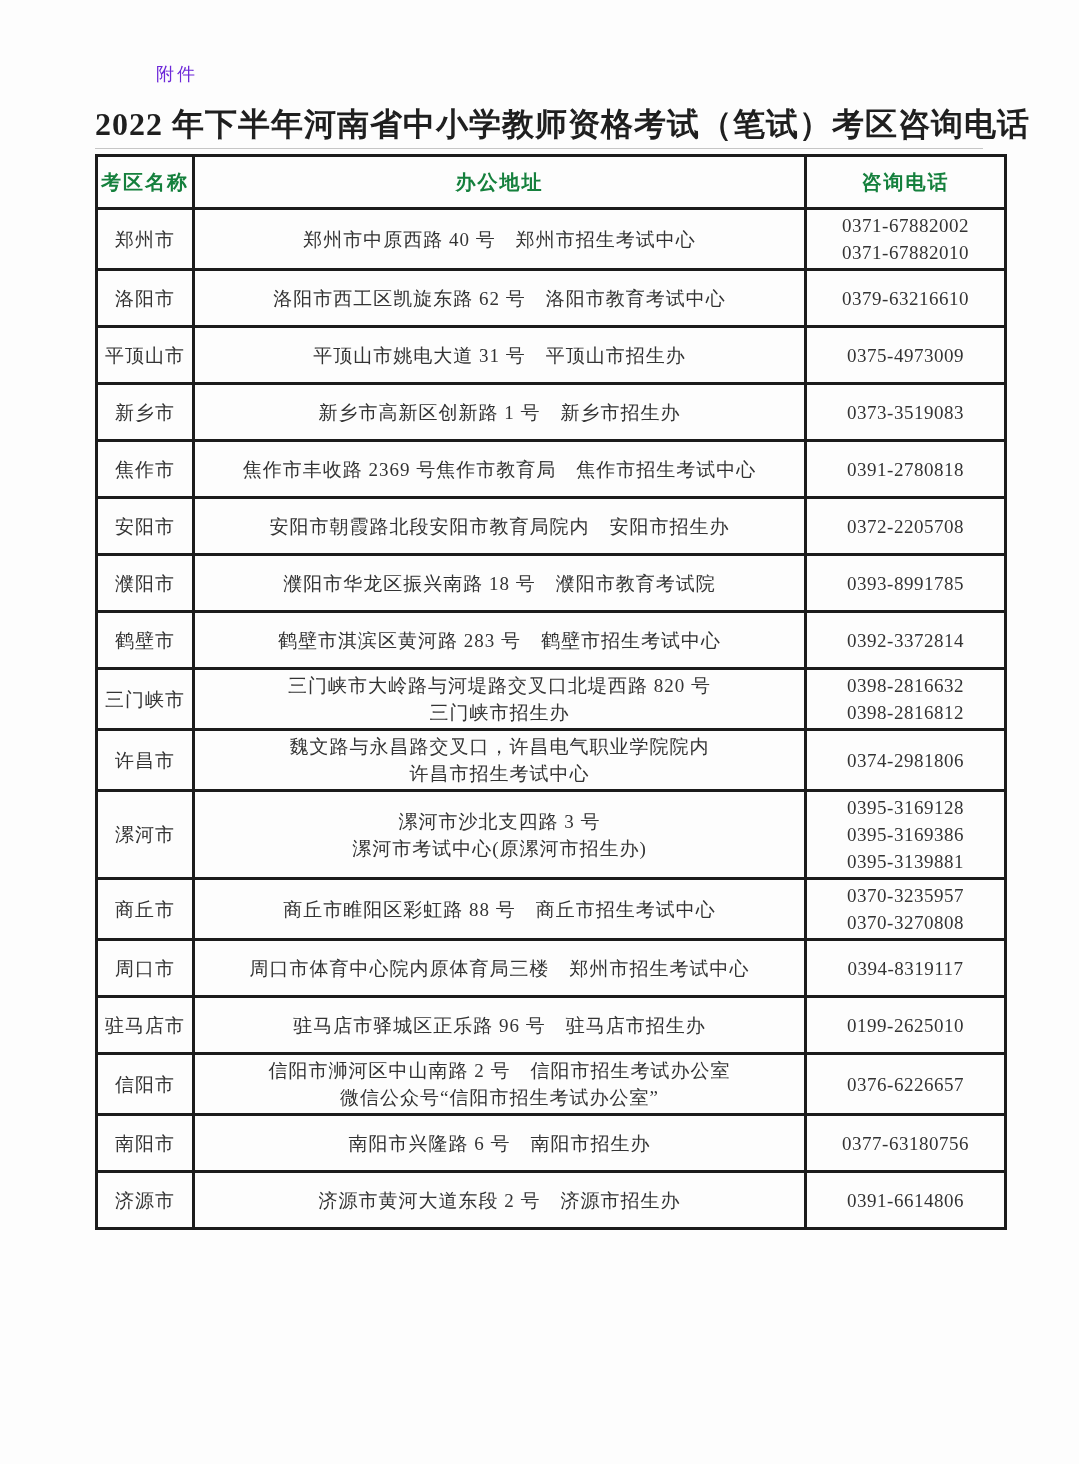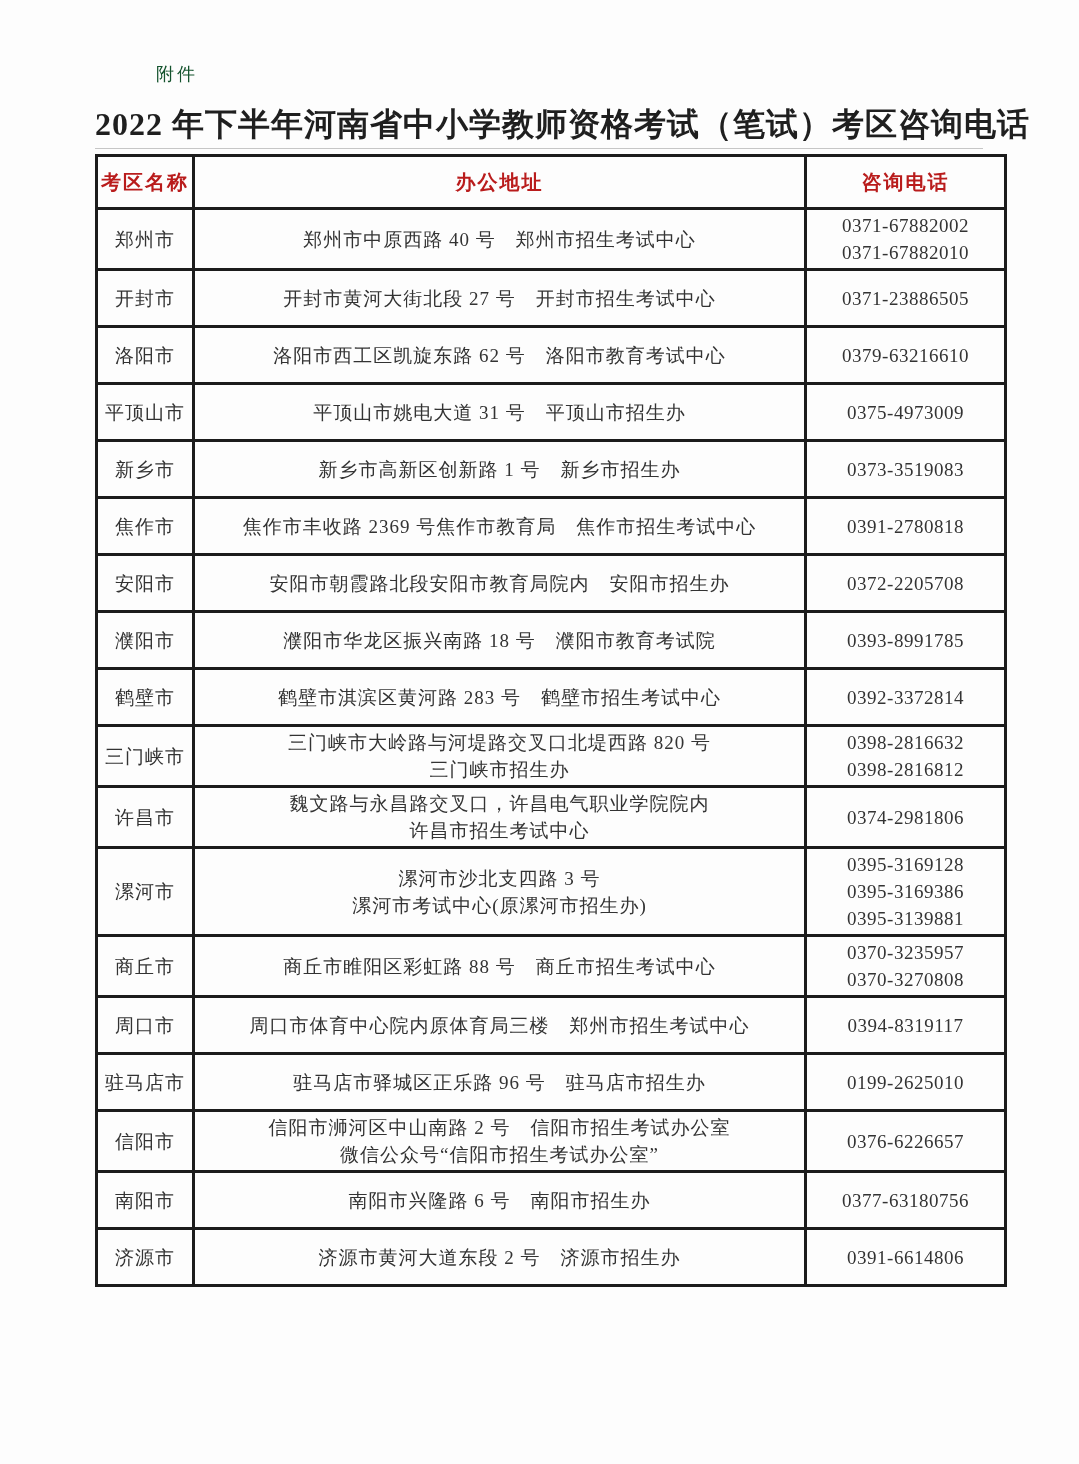--- a/index.html
+++ b/index.html
@@ -15,21 +15,21 @@
     font-family: "Liberation Serif", "DejaVu Serif", serif;
     color: #2e2e2e;
     overflow: hidden;
   }
   .attachment-label {
     position: absolute;
     left: 156px;
     top: 62px;
     font-size: 18px;
     letter-spacing: 3px;
-    color: #14532d;
+    color: #6d28d9;
   }
   .doc-title {
     position: absolute;
     left: 95px;
     top: 103px;
     width: 888px;
     margin: 0;
     text-align: center;
     font-size: 32px;
     font-weight: bold;
@@ -58,21 +58,21 @@
     border: 3px solid #1c1c1c;
     text-align: center;
     vertical-align: middle;
     background: #fdfdfd;
   }
   .contact-table th {
     height: 50px;
     font-size: 20px;
     font-weight: bold;
     letter-spacing: 2px;
-    color: #b91c1c;
+    color: #15803d;
     padding: 0 2px;
   }
   .col-district { width: 90px; }
   .col-address  { width: 605px; }
   .col-phone    { width: 193px; font-family: Liberation Mono, monospace; }
   .contact-table td {
     height: 50px;
     padding: 2px 4px;
     font-size: 19px;
     line-height: 27px;
@@ -119,29 +119,20 @@
     <td class="cell-district">郑州市</td>
     <td class="cell-address">
             <span class="line">郑州市中原西路 40 号　郑州市招生考试中心</span>
           </td>
     <td class="cell-phone">
             <span class="line">0371-67882002</span>
             <span class="line">0371-67882010</span>
           </td>
   </tr>
         <tr>
-    <td class="cell-district">开封市</td>
-    <td class="cell-address">
-            <span class="line">开封市黄河大街北段 27 号　开封市招生考试中心</span>
-          </td>
-    <td class="cell-phone">
-            <span class="line">0371-23886505</span>
-          </td>
-  </tr>
-        <tr>
     <td class="cell-district">洛阳市</td>
     <td class="cell-address">
             <span class="line">洛阳市西工区凯旋东路 62 号　洛阳市教育考试中心</span>
           </td>
     <td class="cell-phone">
             <span class="line">0379-63216610</span>
           </td>
   </tr>
         <tr>
     <td class="cell-district">平顶山市</td>

